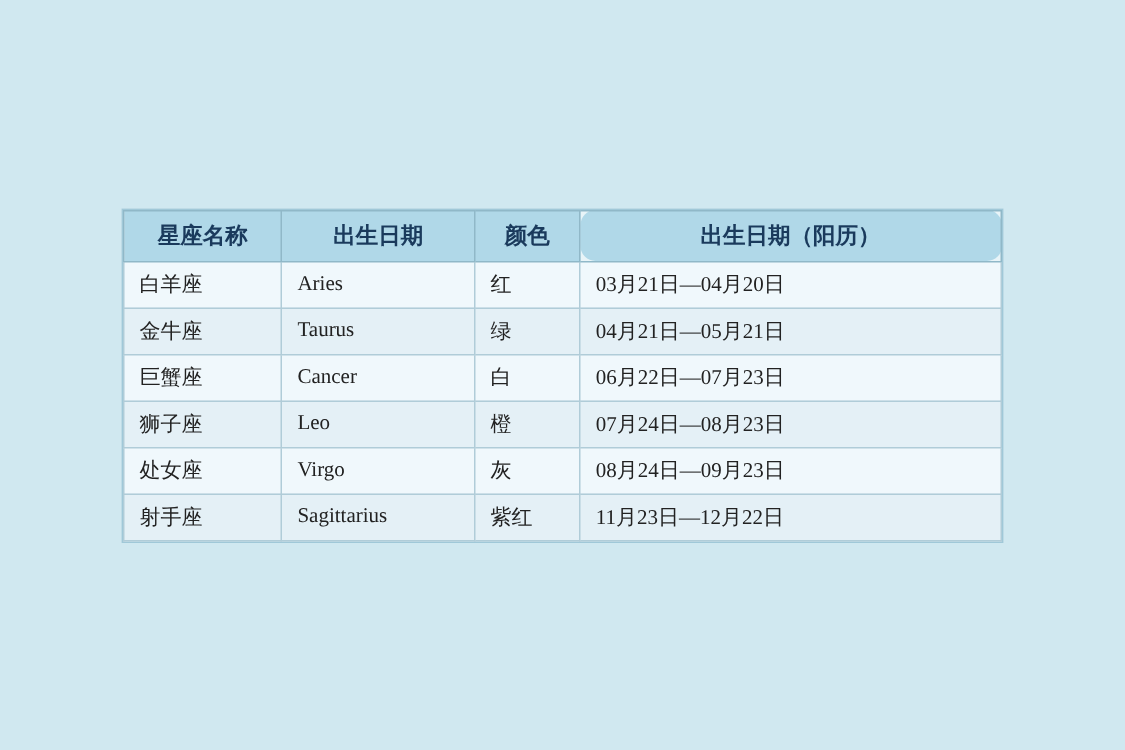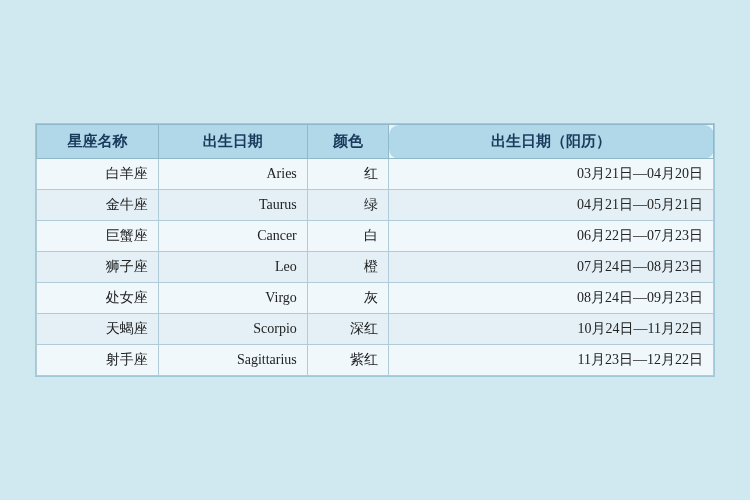--- a/index.html
+++ b/index.html
@@ -15,42 +15,42 @@
       display: flex;
       align-items: center;
       justify-content: center;
       font-family: "SimSun", "宋体", serif;
       font-size: 14px;
     }
 
     .table-container {
       background-color: #e8f4f8;
       border: 1px solid #a0c8d8;
-      width: 680px;
+      width: 588px;
     }
 
     table {
       width: 100%;
       border-collapse: collapse;
     }
 
     thead tr th {
       background-color: #b0d8e8;
       border: 1px solid #90b8c8;
       padding: 7px 10px;
       text-align: center;
       font-weight: bold;
       color: #1a3a5c;
       font-size: 15px;
     }
 
     tbody tr td {
       border: 1px solid #b0ccd8;
       padding: 6px 10px;
-      text-align: right;
+      text-align: left;
       color: #222;
       background-color: #f0f8fc;
       font-size: 14px;
     }
 
     tbody tr:nth-child(even) td {
       background-color: #e4f0f6;
     }
 
     .col-chinese { width: 18%; }
@@ -96,26 +96,20 @@
           <td>橙</td>
           <td>07月24日—08月23日</td>
         </tr>
         <tr>
           <td>处女座</td>
           <td>Virgo</td>
           <td>灰</td>
           <td>08月24日—09月23日</td>
         </tr>
         <tr>
-          <td>天蝎座</td>
-          <td>Scorpio</td>
-          <td>深红</td>
-          <td>10月24日—11月22日</td>
-        </tr>
-        <tr>
           <td>射手座</td>
           <td>Sagittarius</td>
           <td>紫红</td>
           <td>11月23日—12月22日</td>
         </tr>
       </tbody>
   </table>
 </div>
 
 </body></html>

